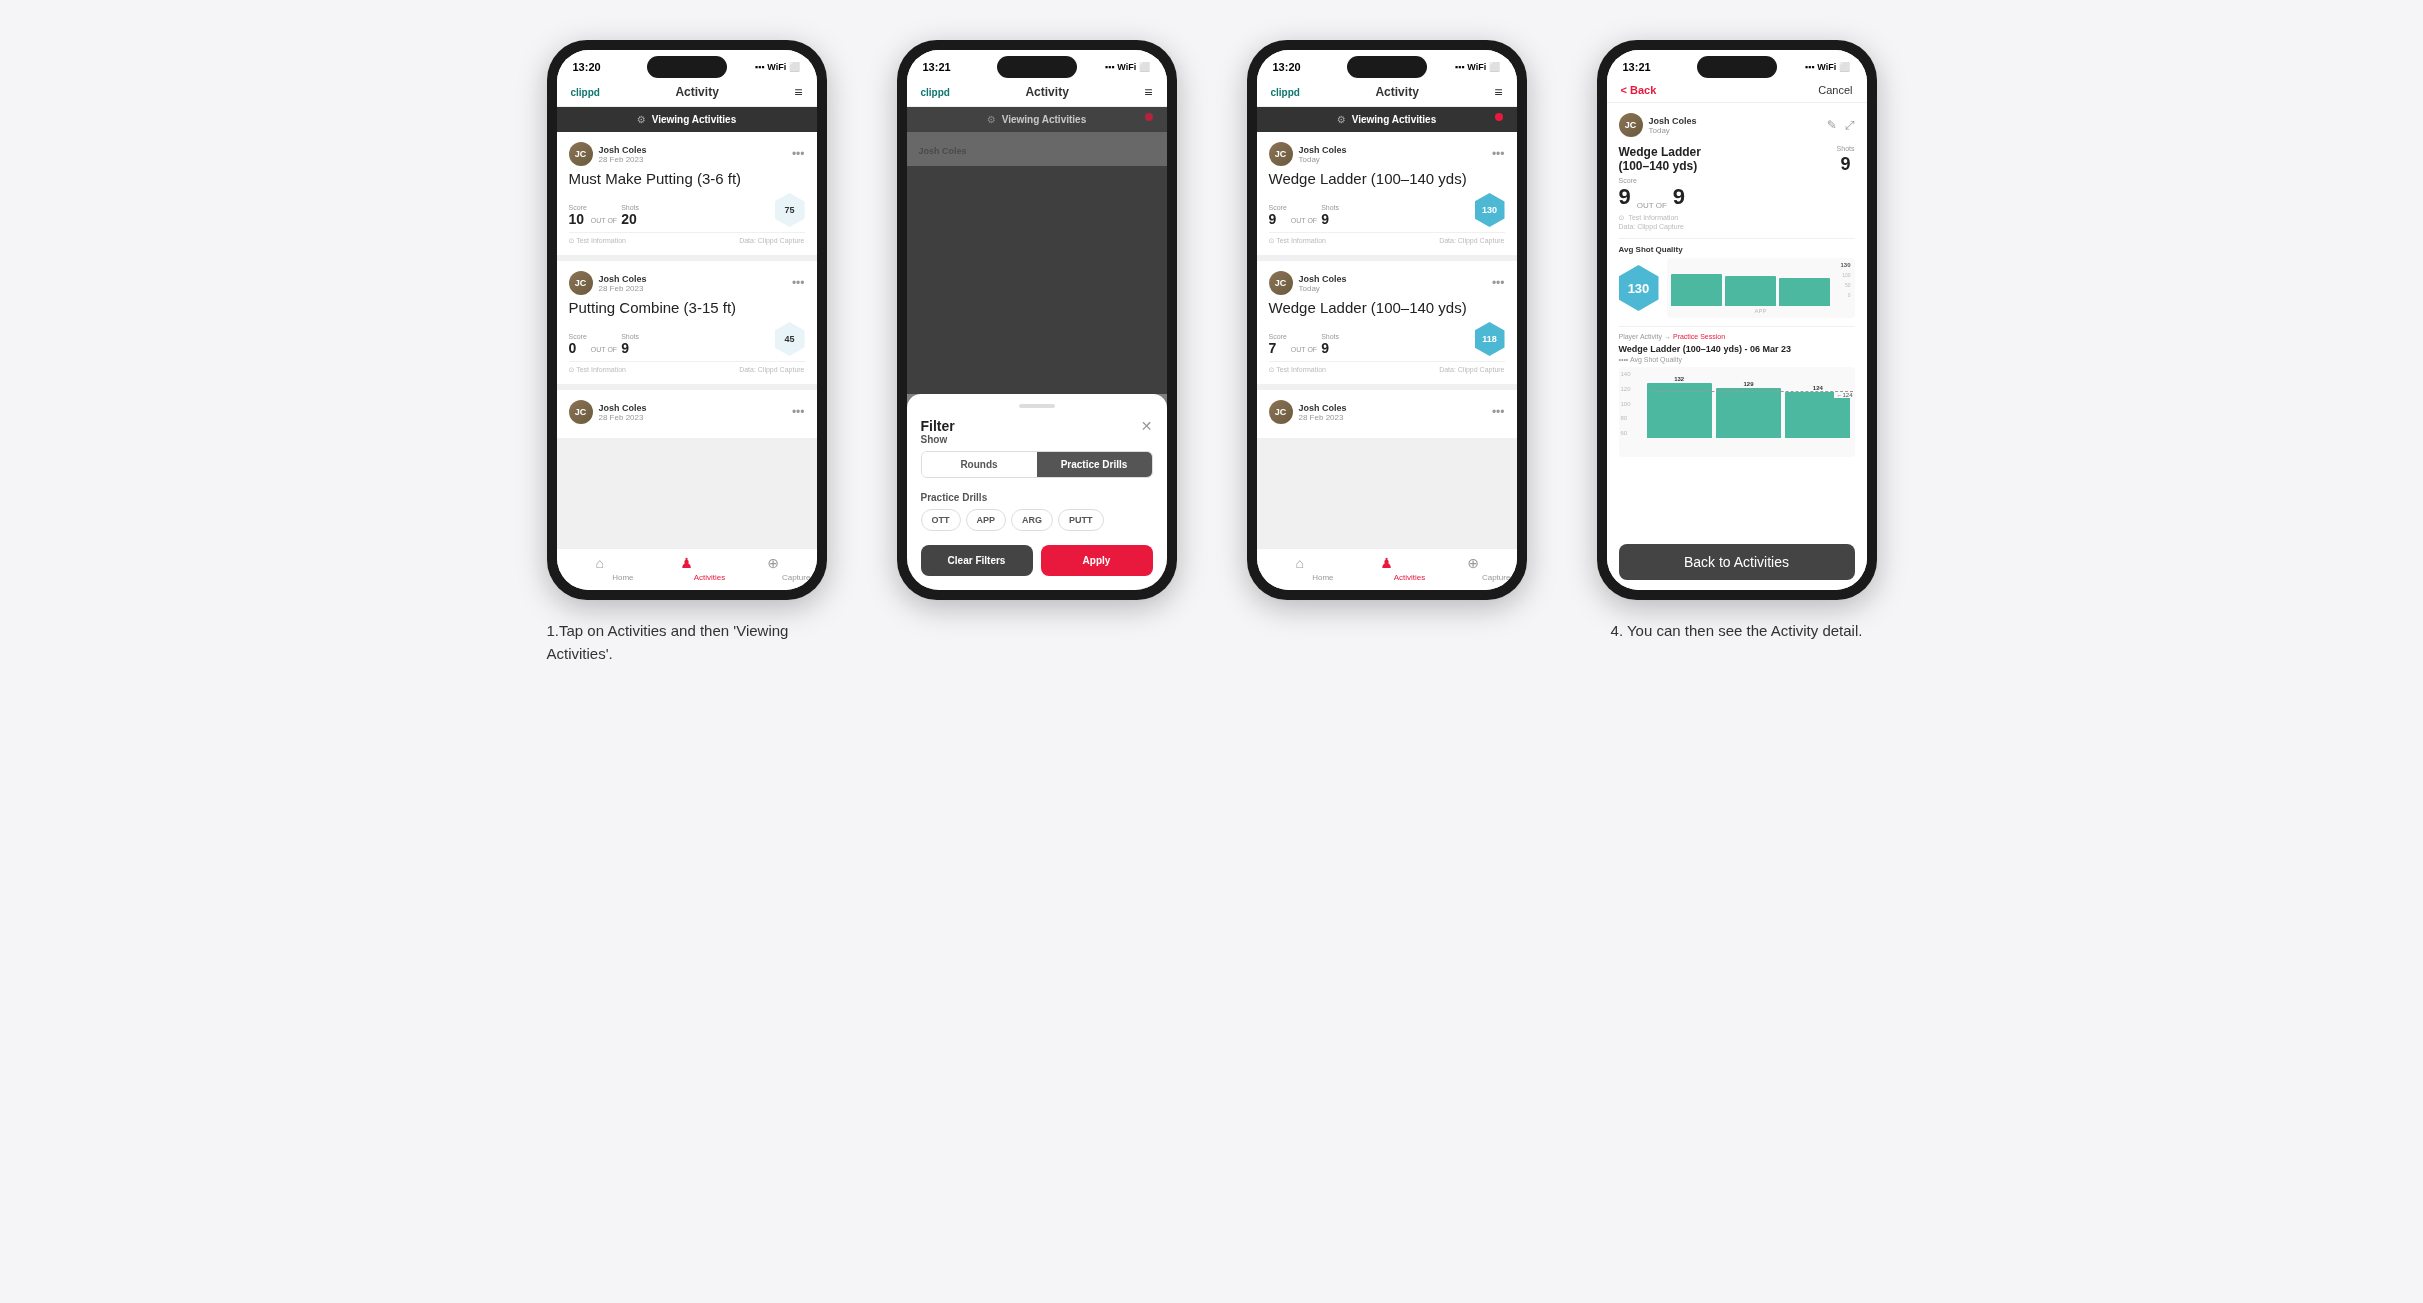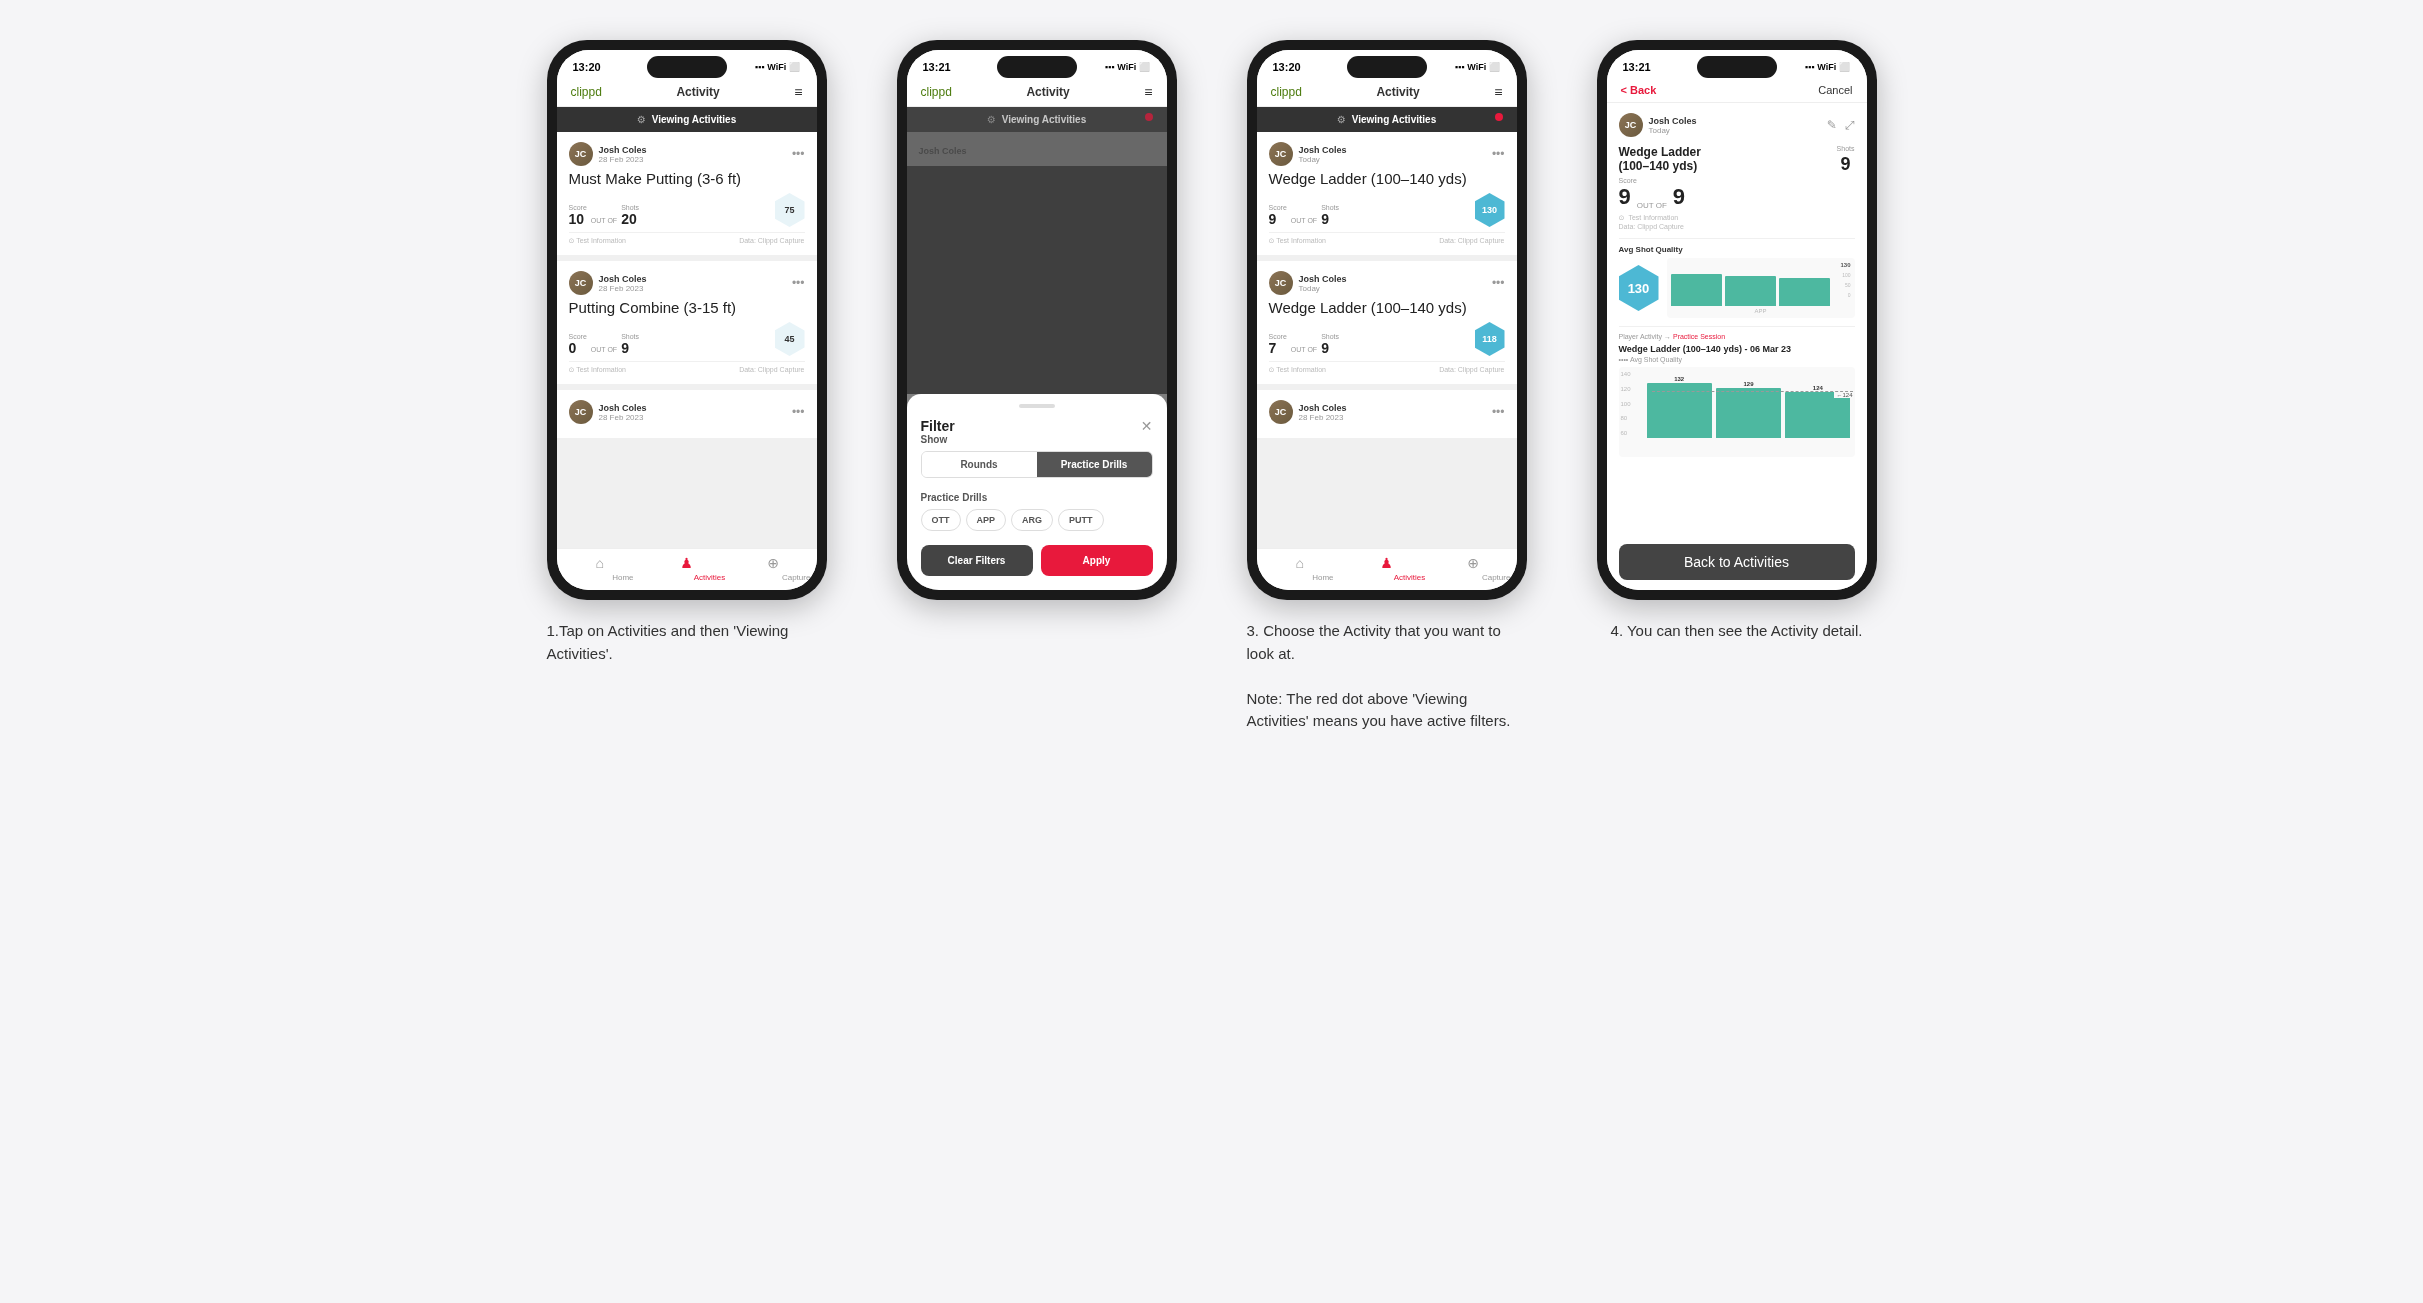--- a/index.html
+++ b/index.html
@@ -78,23 +78,23 @@
     
     .app-navbar {
       background: #fff;
       padding: 6px 14px;
       display: flex;
       align-items: center;
       justify-content: space-between;
       border-bottom: 1px solid #eee;
     }
     .app-logo {
-      font-size: 12px;
-      font-weight: 400;
-      color: #4d7c0f;
+      font-size: 10px;
+      font-weight: 700;
+      color: #0f766e;
     }
     .nav-title { font-size: 12px; font-weight: 600; color: #333; }
     .hamburger { font-size: 14px; color: #333; }
 
     
     .viewing-banner {
       background: #333;
       padding: 7px 12px;
       display: flex;
       align-items: center;
@@ -702,23 +702,20 @@
             <span class="nav-icon active">♟</span>
             <span class="nav-label active">Activities</span>
           </div>
           <div class="nav-item">
             <span class="nav-icon">⊕</span>
             <span class="nav-label">Capture</span>
           </div>
         </div>
       </div>
     </div>
-    <p class="caption" style="white-space: pre-line;">3. Choose the Activity that you want to look at.
-
-Note: The red dot above 'Viewing Activities' means you have active filters.</p>
   </div>
 
   <div class="step-col">
     <div class="phone">
       <div class="phone-notch"></div>
       <div class="phone-inner">
 
         <div class="status-bar">
           <span class="status-time">13:21</span>
           <div class="status-icons">

